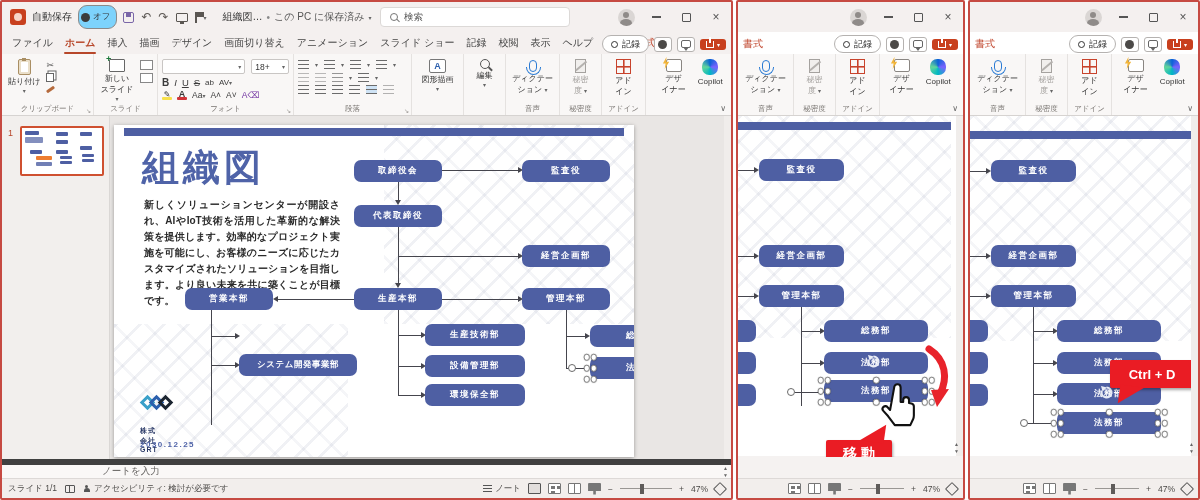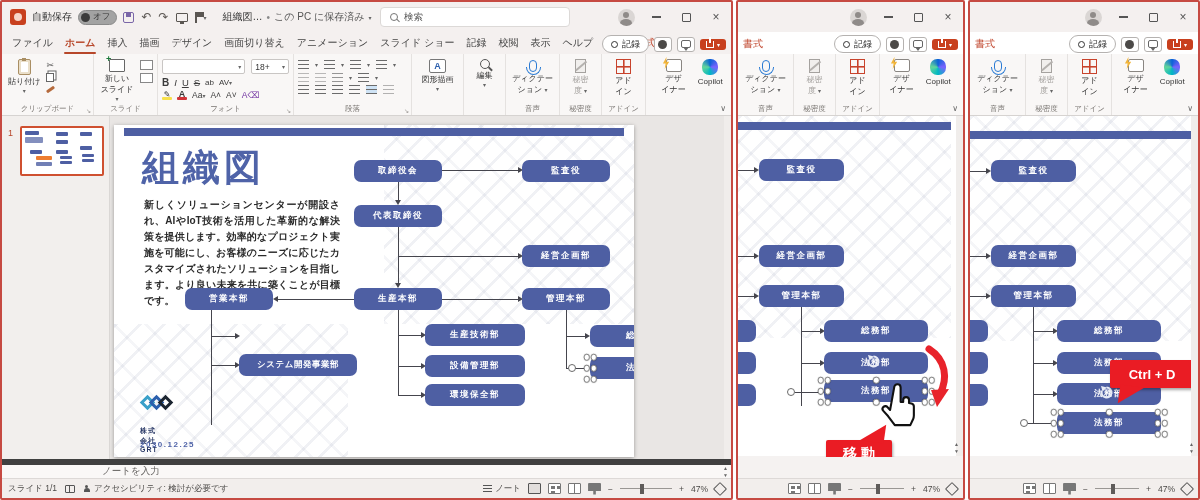--- a/index.html
+++ b/index.html
@@ -6,21 +6,21 @@
 html,body{width:1200px;height:500px}
 body{font-family:"Liberation Sans","DejaVu Sans",sans-serif;background:#fff;position:relative;overflow:hidden}
 .panel{position:absolute;top:0;height:500px;border:2px solid #c64a42;border-radius:2px;background:#fff;overflow:hidden}
 #p1{left:0;width:733px}
 #p2{left:736px;width:229px}
 #p3{left:968px;width:232px}
 
 .titlebar{position:absolute;left:0;right:0;top:0;height:30px;background:#f4f0ef;display:flex;align-items:center;gap:6px;padding:0 8px;font-size:10px;color:#333}
 .applogo{width:16px;height:16px;border-radius:3px;background:#c8401e;position:relative;flex:none}
 .applogo::after{content:"";position:absolute;left:4px;top:4px;width:8px;height:8px;border-radius:50%;background:#f7d5c8}
-.toggle{border:1px solid #8a8a8a;border-radius:9px;height:15px;display:flex;align-items:center;gap:3px;padding:0 6px 0 2px;background:#a3a3a3;font-size:8.5px;color:#333}
+.toggle{border:1px solid #8a8a8a;border-radius:9px;height:24px;display:flex;align-items:center;gap:3px;padding:0 6px 0 2px;background:#7dd3fc;font-size:8.5px;color:#333}
 .tdot{width:9px;height:9px;border-radius:50%;background:#3b3b3b}
 .qat{display:flex;align-items:center;gap:7px;color:#5a5652;font-size:12px}
 .saveic{width:11px;height:11px;border:1.4px solid #7a66a8;border-radius:2px;position:relative}
 .saveic::after{content:"";position:absolute;left:2px;top:0;width:5px;height:4px;background:#7a66a8}
 .monic{width:12px;height:9px;border:1.2px solid #5a5652;border-radius:1px;position:relative}
 .monic::after{content:"";position:absolute;left:3px;bottom:-3px;width:4px;height:2px;background:#5a5652}
 .flagic{width:2px;height:11px;background:#5a5652;position:relative}
 .flagic::after{content:"";position:absolute;left:2px;top:0;width:7px;height:5px;background:#5a5652}
 .doctitle{display:flex;align-items:center;gap:4px;margin-left:10px;font-size:10px;color:#333;white-space:nowrap}
 .search{position:absolute;left:378px;top:5px;width:190px;height:20px;background:#fff;border:1px solid #dcd9d7;border-radius:4px;display:flex;align-items:center;gap:6px;padding:0 9px;font-size:9.5px;color:#555}

